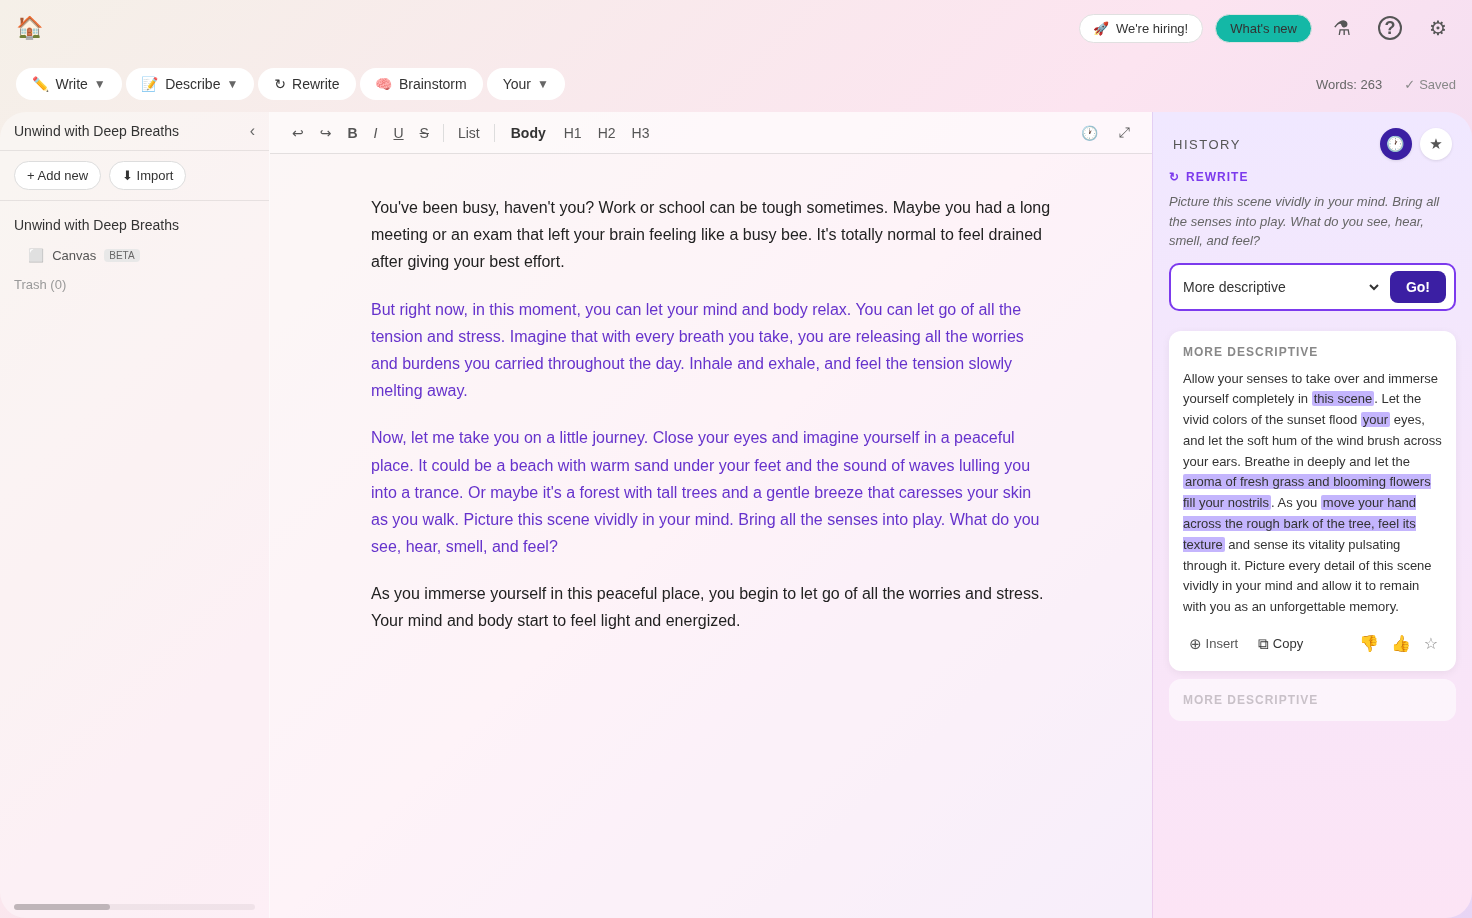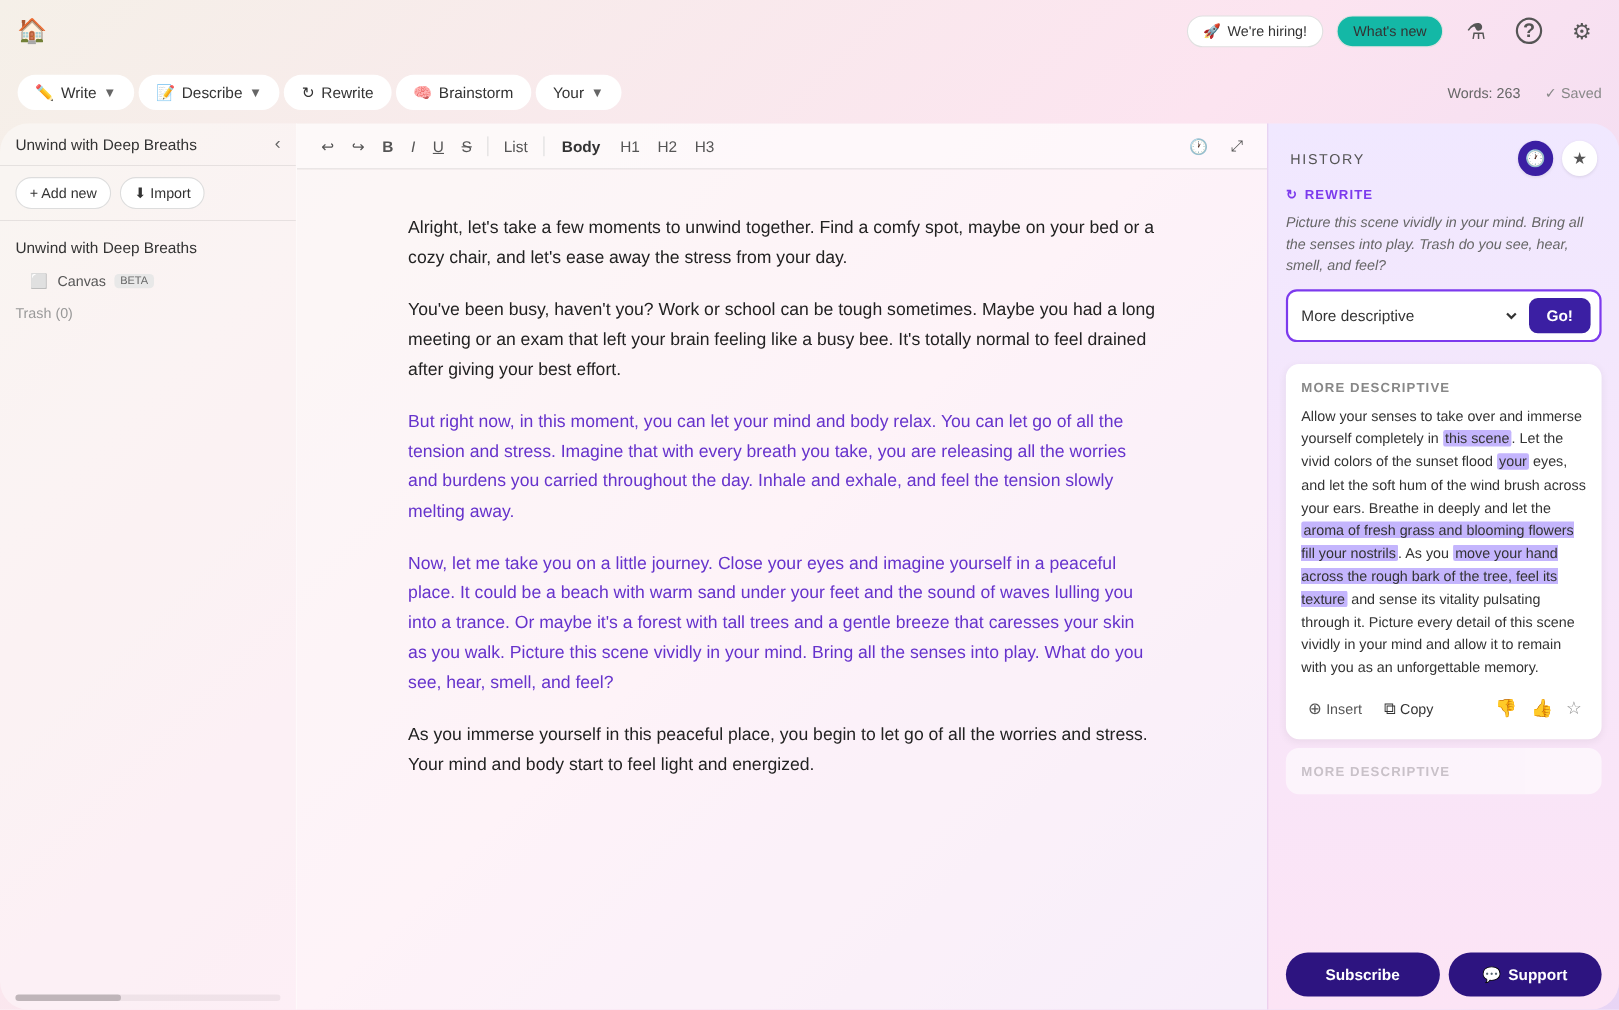--- a/index.html
+++ b/index.html
@@ -626,21 +626,20 @@
           <span>🕐</span>
         </button>
         <button class="format-btn">
           <span>⤢</span>
         </button>
       </div>
     </div>
 
     <div class="editor-content">
       <div class="editor-text">
-        <p>Alright, let's take a few moments to unwind together. Find a comfy spot, maybe on your bed or a cozy chair, and let's ease away the stress from your day.</p>
         <p>You've been busy, haven't you? Work or school can be tough sometimes. Maybe you had a long meeting or an exam that left your brain feeling like a busy bee. It's totally normal to feel drained after giving your best effort.</p>
         <p class="highlighted">But right now, in this moment, you can let your mind and body relax. You can let go of all the tension and stress. Imagine that with every breath you take, you are releasing all the worries and burdens you carried throughout the day. Inhale and exhale, and feel the tension slowly melting away.</p>
         <p class="highlighted">Now, let me take you on a little journey. Close your eyes and imagine yourself in a peaceful place. It could be a beach with warm sand under your feet and the sound of waves lulling you into a trance. Or maybe it's a forest with tall trees and a gentle breeze that caresses your skin as you walk. Picture this scene vividly in your mind. Bring all the senses into play. What do you see, hear, smell, and feel?</p>
         <p>As you immerse yourself in this peaceful place, you begin to let go of all the worries and stress. Your mind and body start to feel light and energized.</p>
       </div>
     </div>
   </div>
 
   <div class="history-panel">
     <div class="history-header">
@@ -653,21 +652,21 @@
           <span>★</span>
         </button>
       </div>
     </div>
 
     <div class="rewrite-section">
       <div class="rewrite-label">
         <span>↻</span>
         <span>REWRITE</span>
       </div>
-      <div class="rewrite-description">Picture this scene vividly in your mind. Bring all the senses into play. Trash do you see, hear, smell, and feel?</div>
+      <div class="rewrite-description">Picture this scene vividly in your mind. Bring all the senses into play. What do you see, hear, smell, and feel?</div>
       <div class="rewrite-controls">
         <select class="rewrite-select">
           <option>More descriptive</option>
           <option>More concise</option>
           <option>More formal</option>
           <option>More casual</option>
           <option>Simplify</option>
         </select>
         <button class="go-btn">Go!</button>
       </div>
@@ -698,22 +697,15 @@
             <span>☆</span>
           </button>
         </div>
       </div>
     </div>
 
     <div class="result-card-preview">
       <div class="result-card-preview-title">MORE DESCRIPTIVE</div>
     </div>
 
-    <div class="panel-bottom">
-      <button class="subscribe-btn">Subscribe</button>
-      <button class="support-btn">
-        <span>💬</span>
-        <span>Support</span>
-      </button>
-    </div>
   </div>
 
 </div>
 
 </body></html>

